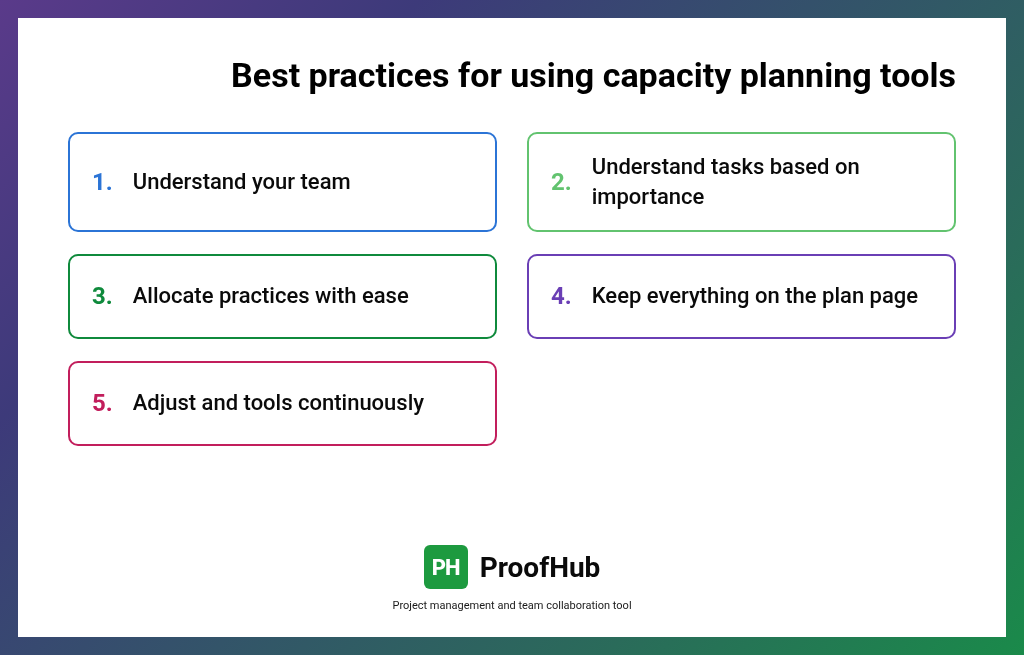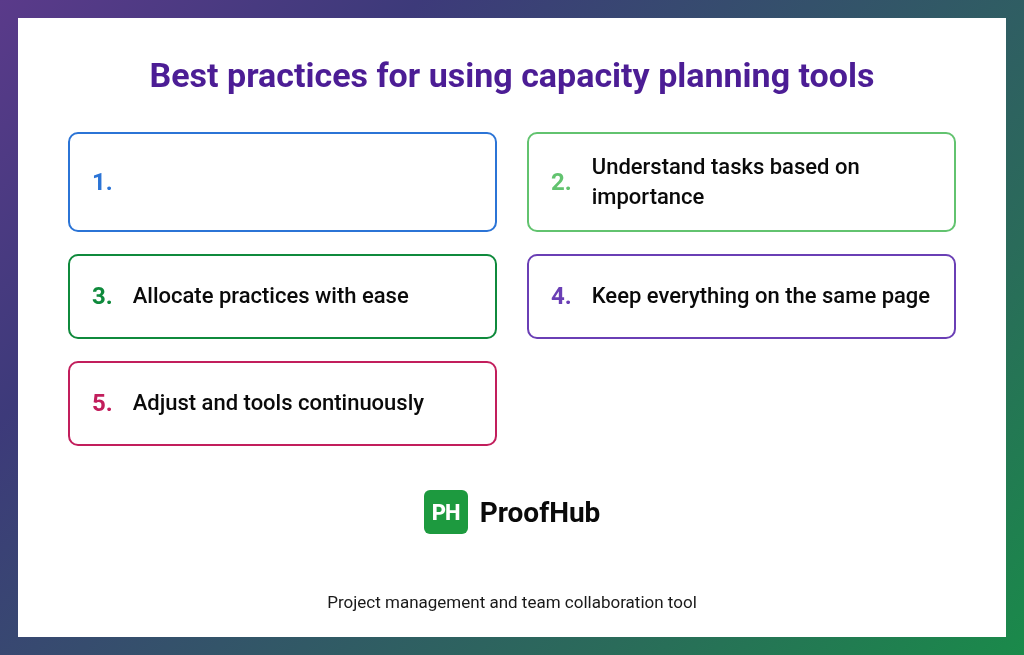--- a/index.html
+++ b/index.html
@@ -15,22 +15,22 @@
       width: 100%;
       height: 100%;
       background: #ffffff;
       padding: 35px 50px 25px 50px;
       display: flex;
       flex-direction: column;
     }
     .title {
       font-size: 34px;
       font-weight: 700;
-      color: #4c1d95;
-      text-align: center;
+      color: #000000;
+      text-align: right;
       line-height: 1.3;
       margin-bottom: 35px;
     }
     .grid {
       display: grid;
       grid-template-columns: 1fr 1fr;
       gap: 22px 30px;
       flex: 1;
       align-content: start;
     }
@@ -78,52 +78,52 @@
       font-weight: 800;
       font-size: 22px;
       letter-spacing: -1px;
     }
     .brand-name {
       font-size: 28px;
       font-weight: 700;
       color: #0a0a0a;
     }
     .tagline {
-      font-size: 17px;
+      font-size: 11px;
       color: #1a1a1a;
       font-weight: 400;
-      margin-top: 48px;
     }
   </style>
 </head>
 <body>
 
 <div class="inner">
 
   <h1 class="title">Best practices for using capacity planning tools</h1>
 
   <div class="grid">
 
     <div class="card" style="border-color:#2b74d6;">
       <span class="num" style="color: rgb(43, 116, 214);">1.</span>
+      <span class="text">Understand your team</span>
     </div>
 
     <div class="card" style="border-color:#62c36f;">
       <span class="num" style="color: rgb(98, 195, 111);">2.</span>
       <span class="text">Understand tasks based on importance</span>
     </div>
 
     <div class="card" style="border-color:#0f8a3c;">
       <span class="num" style="color: rgb(15, 138, 60);">3.</span>
       <span class="text">Allocate practices with ease</span>
     </div>
 
     <div class="card" style="border-color:#6a3fb5;">
       <span class="num" style="color: rgb(106, 63, 181);">4.</span>
-      <span class="text">Keep everything on the same page</span>
+      <span class="text">Keep everything on the plan page</span>
     </div>
 
     <div class="card" style="border-color:#c21e5c;">
       <span class="num" style="color: rgb(194, 30, 92);">5.</span>
       <span class="text">Adjust and tools continuously</span>
     </div>
 
   </div>
 
   <div class="footer">

